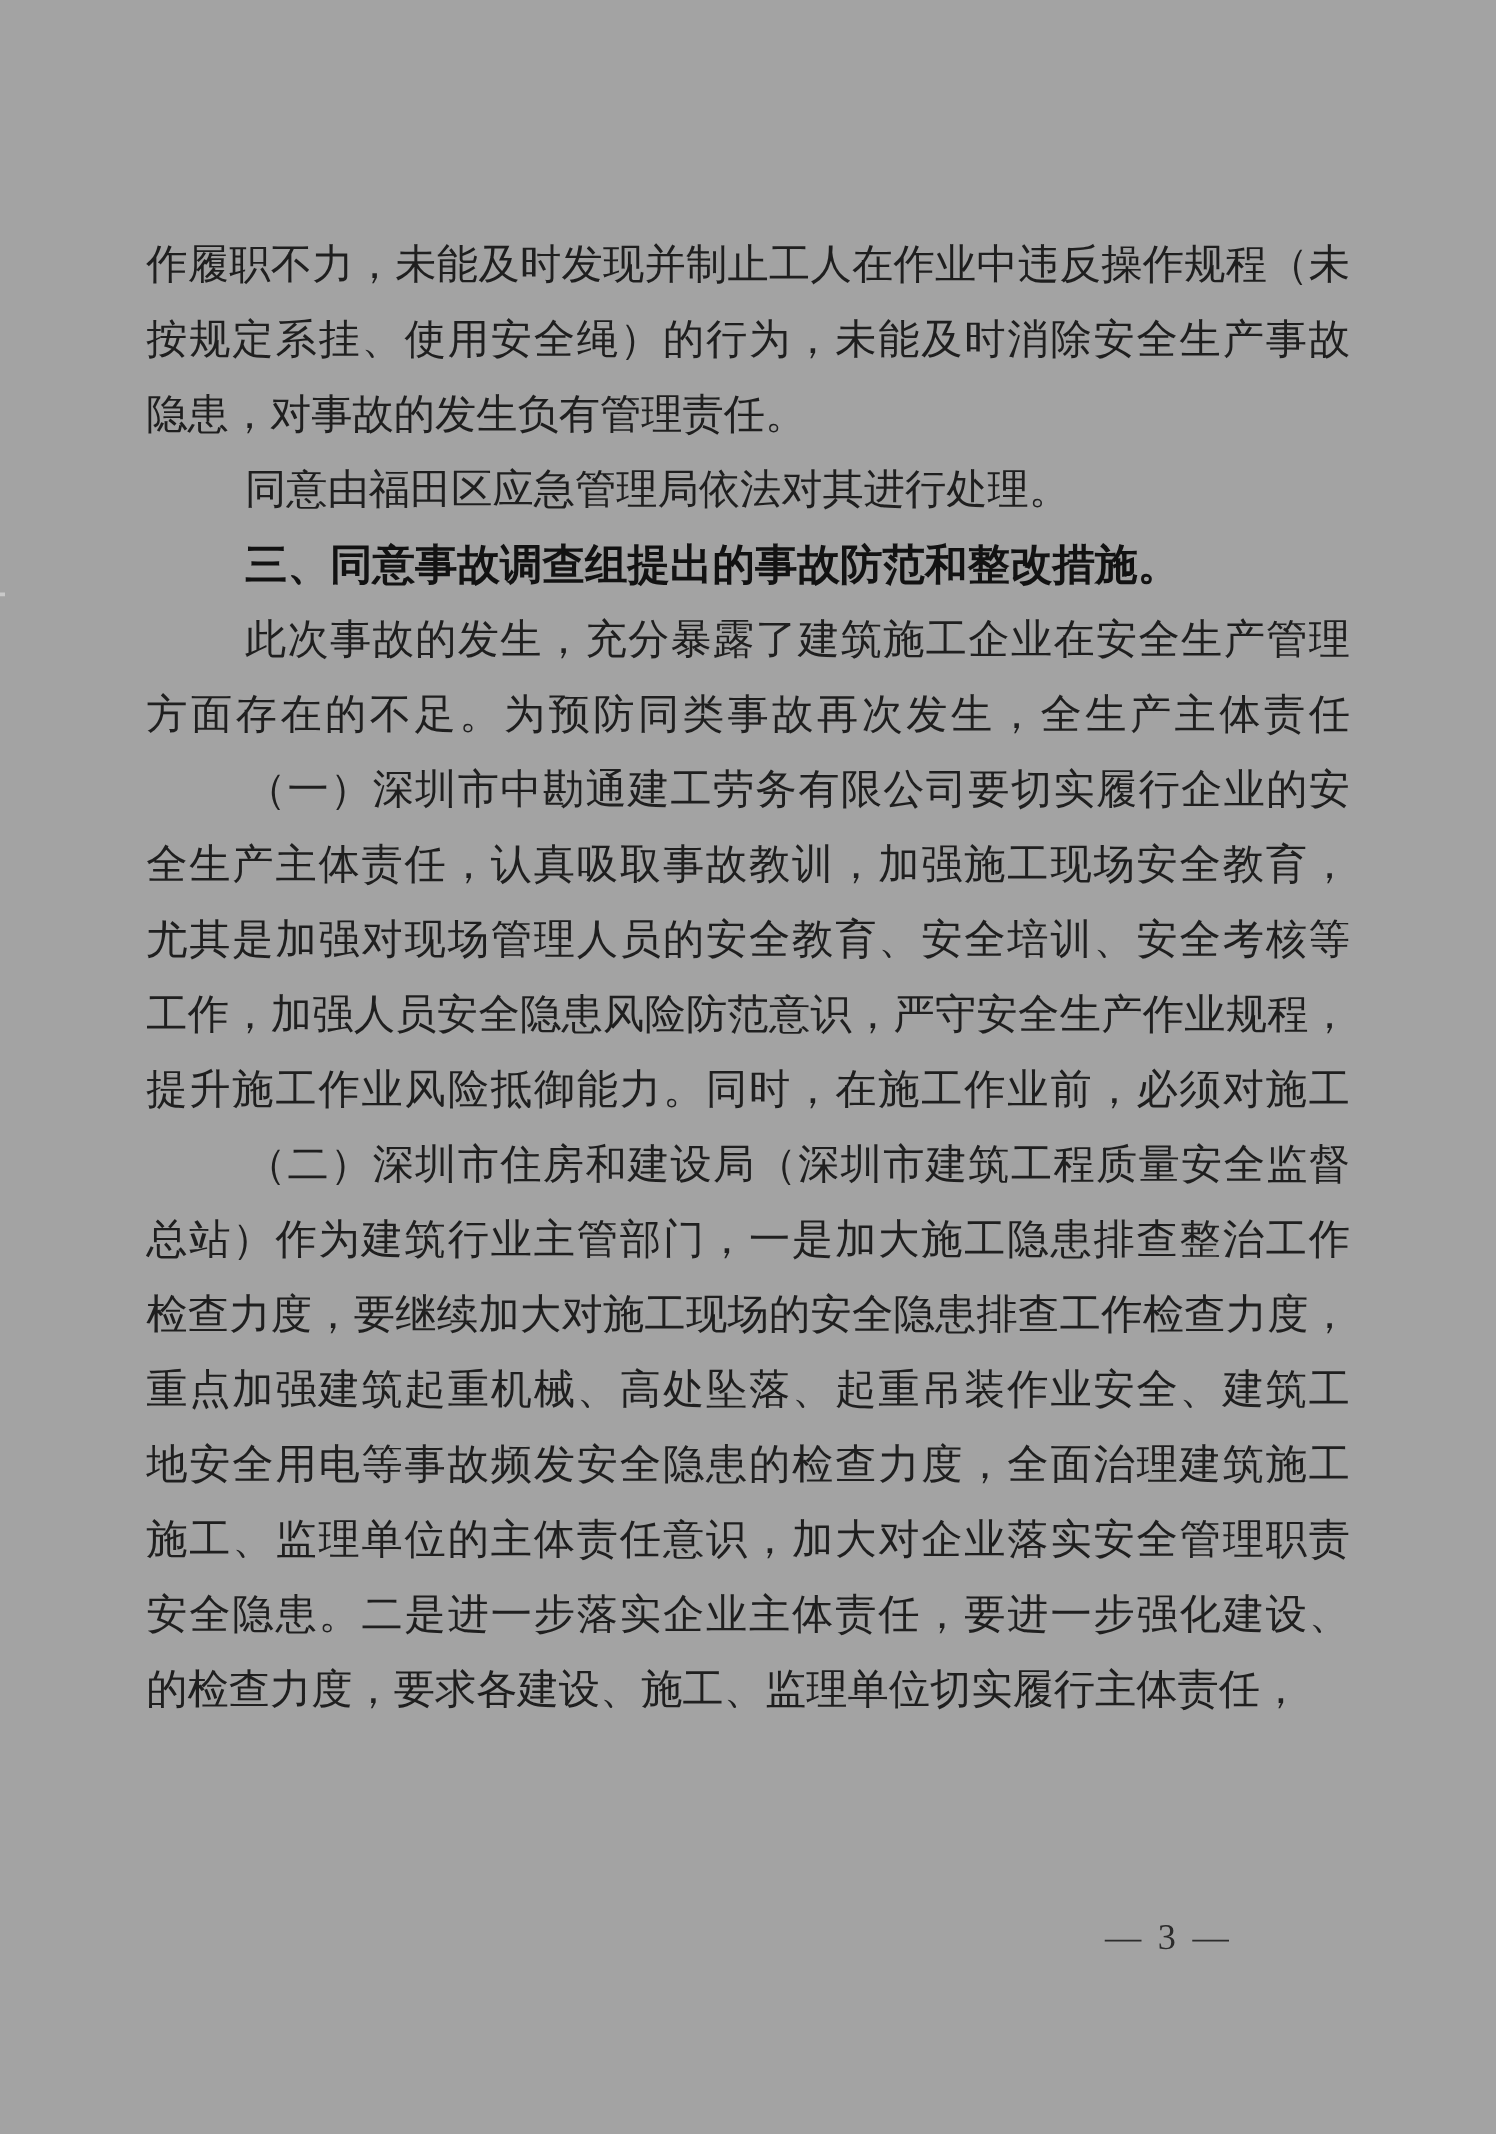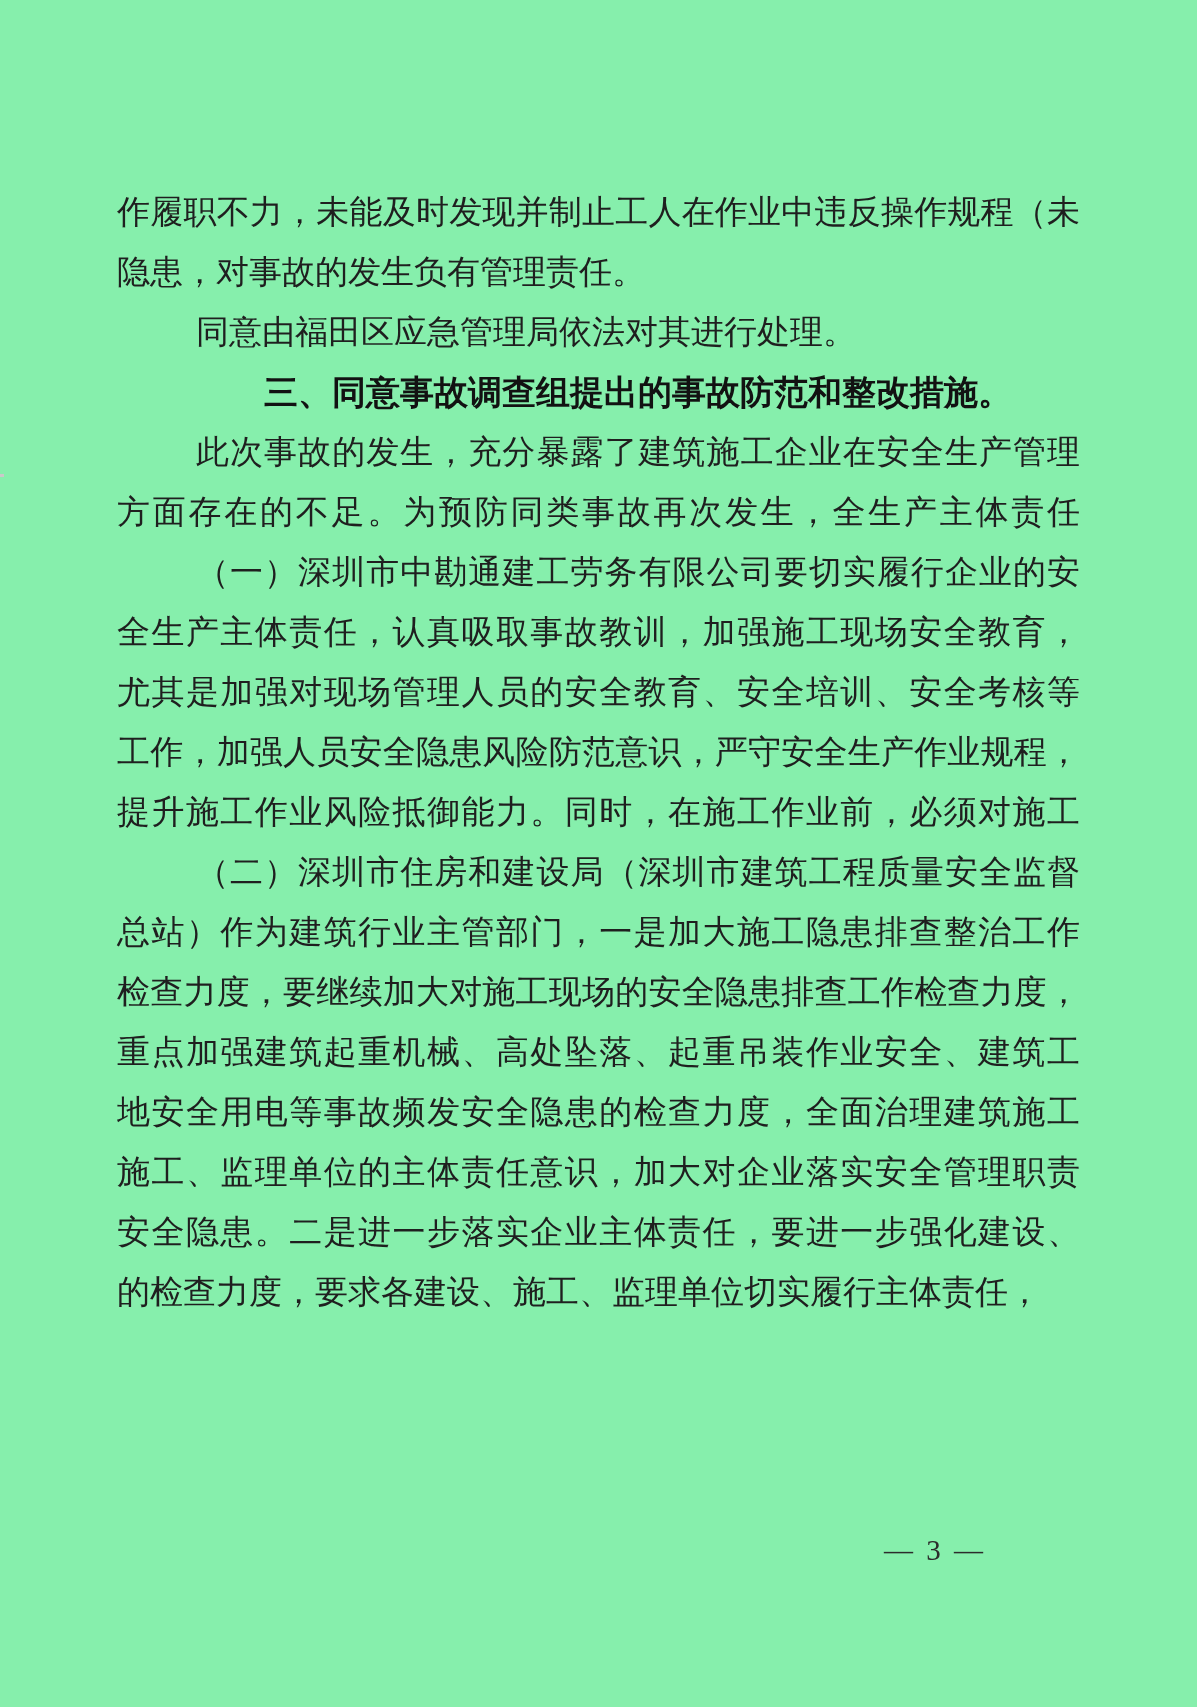--- a/index.html
+++ b/index.html
@@ -4,21 +4,21 @@
 <style>
   html, body {
     margin: 0;
     padding: 0;
     background: #ffffff;
   }
   .page {
     position: relative;
     width: 1197px;
     height: 1707px;
-    background: #86efac;
+    background: #a3a3a3;
     overflow: hidden;
     font-family: "Liberation Serif", "DejaVu Serif", serif;
     color: #1f1f1f;
   }
   .content {
     position: absolute;
     left: 117px;
     top: 182px;
     width: 963px;
   }
@@ -36,21 +36,20 @@
     text-justify: inter-character;
   }
   .line.indent {
     padding-left: 79px;
   }
   .line.heading {
     font-family: "Liberation Sans", "DejaVu Sans", sans-serif;
     font-weight: bold;
     font-size: 34px;
     color: #121212;
-    text-align: center;
   }
   .footer {
     position: absolute;
     top: 1534px;
     left: 884px;
     font-size: 29px;
     letter-spacing: 3px;
     color: #2c2c2c;
     font-family: "Liberation Serif", "DejaVu Serif", serif;
   }
@@ -62,20 +61,21 @@
     height: 3px;
     background: #c9c9c9;
   }
 </style>
 </head>
 <body>
 
 <div class="page">
   <div class="content" id="document-body">
       <div class="line fill">作履职不力，未能及时发现并制止工人在作业中违反操作规程（未</div>
+      <div class="line fill">按规定系挂、使用安全绳）的行为，未能及时消除安全生产事故</div>
       <div class="line">隐患，对事故的发生负有管理责任。</div>
       <div class="line indent">同意由福田区应急管理局依法对其进行处理。</div>
       <div class="line indent heading">三、同意事故调查组提出的事故防范和整改措施。</div>
       <div class="line indent fill">此次事故的发生，充分暴露了建筑施工企业在安全生产管理</div>
       <div class="line fill">方面存在的不足。为预防同类事故再次发生，全生产主体责任</div>
       <div class="line indent fill">（一）深圳市中勘通建工劳务有限公司要切实履行企业的安</div>
       <div class="line fill">全生产主体责任，认真吸取事故教训，加强施工现场安全教育，</div>
       <div class="line fill">尤其是加强对现场管理人员的安全教育、安全培训、安全考核等</div>
       <div class="line fill">工作，加强人员安全隐患风险防范意识，严守安全生产作业规程，</div>
       <div class="line fill">提升施工作业风险抵御能力。同时，在施工作业前，必须对施工</div>

